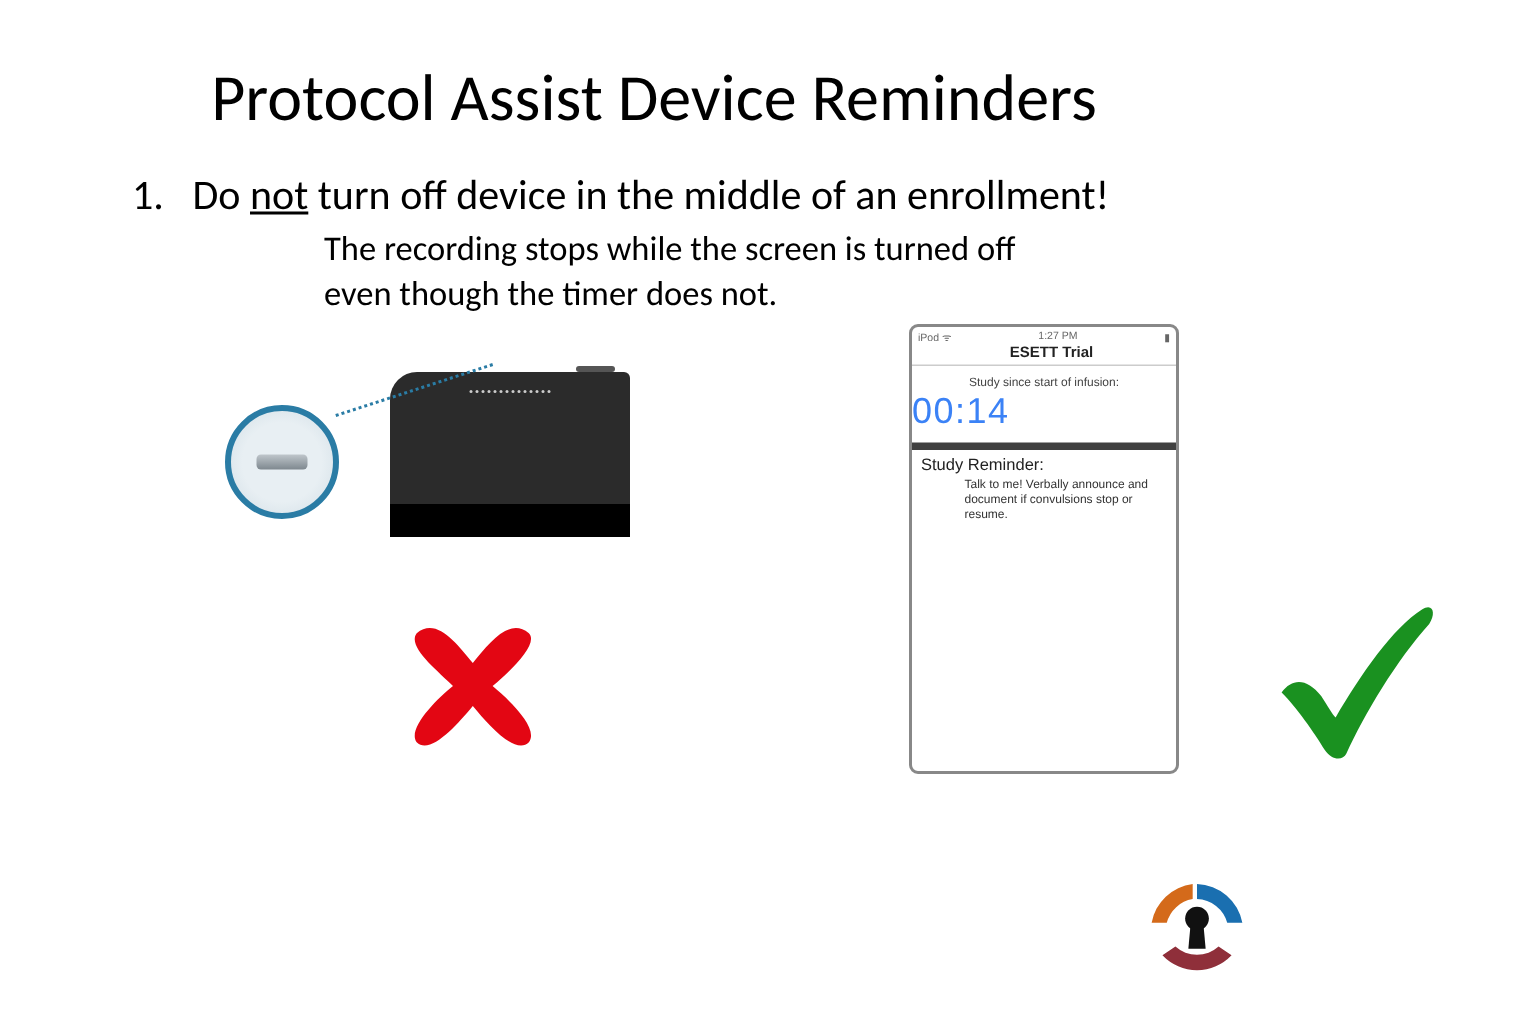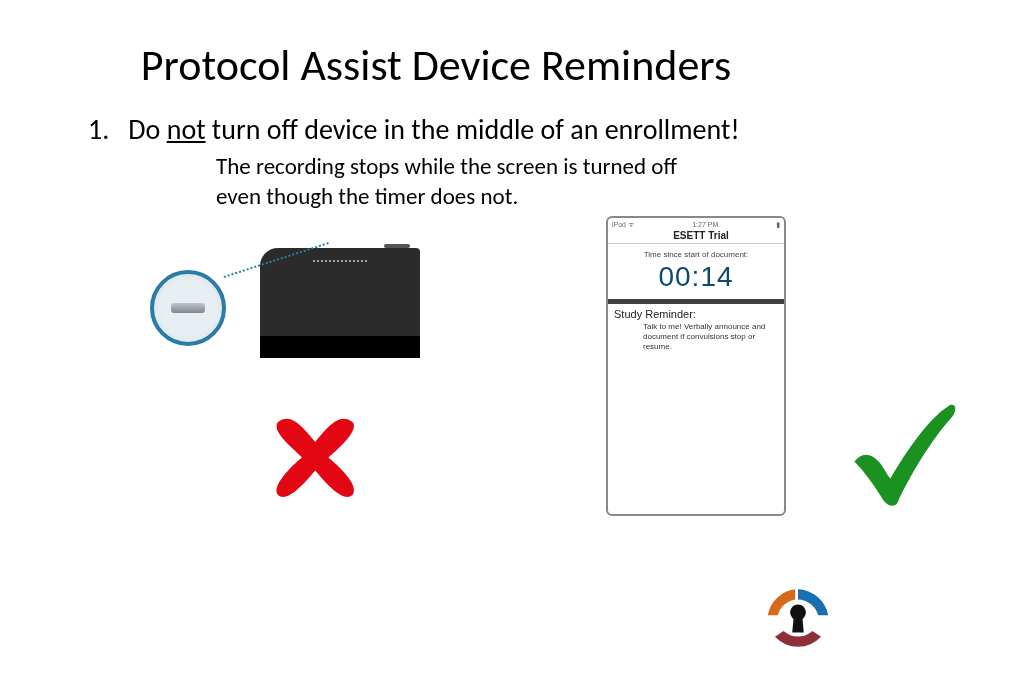--- a/index.html
+++ b/index.html
@@ -161,24 +161,24 @@
     padding: 1px 0 2px 10px;
     border-bottom: 1px solid #ccc;
   }
   .timer-label {
     text-align: center;
     font-size: 8px;
     color: #444;
     padding: 6px 0 2px 0;
   }
   .timer-val {
-    text-align: center;
-    font-size: 28px;
+    text-align: left;
+    font-size: 24px;
     font-weight: 400;
-    color: #0c4a6e;
+    color: #3b82f6;
     padding-bottom: 6px;
     letter-spacing: 1px;
   }
   .reminder-box {
     border-top: 5px solid #404040;
     padding: 4px 6px;
   }
   .reminder-heading {
     font-size: 11px;
     color: #222;
@@ -253,21 +253,21 @@
     <path d="M18 22 C 30 12, 42 28, 52 40 C 62 28, 74 12, 86 22 C 92 28, 76 44, 64 54 C 76 64, 92 80, 86 88 C 78 96, 62 78, 52 66 C 42 78, 26 96, 18 88 C 12 80, 30 62, 40 54 C 30 44, 12 30, 18 22 Z" fill="#e30613"></path>
   </svg>
 
   <div class="phone-frame">
     <div class="status-bar">
       <span>iPod ᯤ</span>
       <span>1:27 PM</span>
       <span>▮</span>
     </div>
     <div class="phone-title">ESETT Trial</div>
-    <div class="timer-label">Time since start of document:</div>
+    <div class="timer-label">Study since start of infusion:</div>
     <div class="timer-val">00:14</div>
     <div class="reminder-box">
       <div class="reminder-heading">Study Reminder:</div>
       <div class="reminder-body">Talk to me!  Verbally announce and document if convulsions stop or resume.</div>
     </div>
   </div>
 
   <svg class="green-check" viewBox="0 0 100 100">
     <path d="M12 58 C 18 50, 26 50, 34 60 C 38 66, 40 70, 42 72 C 56 48, 74 22, 90 12 C 96 8, 98 14, 94 20 C 76 40, 58 70, 48 92 C 46 96, 40 96, 36 90 C 30 80, 20 66, 12 58 Z" fill="#1a9120"></path>
   </svg>

